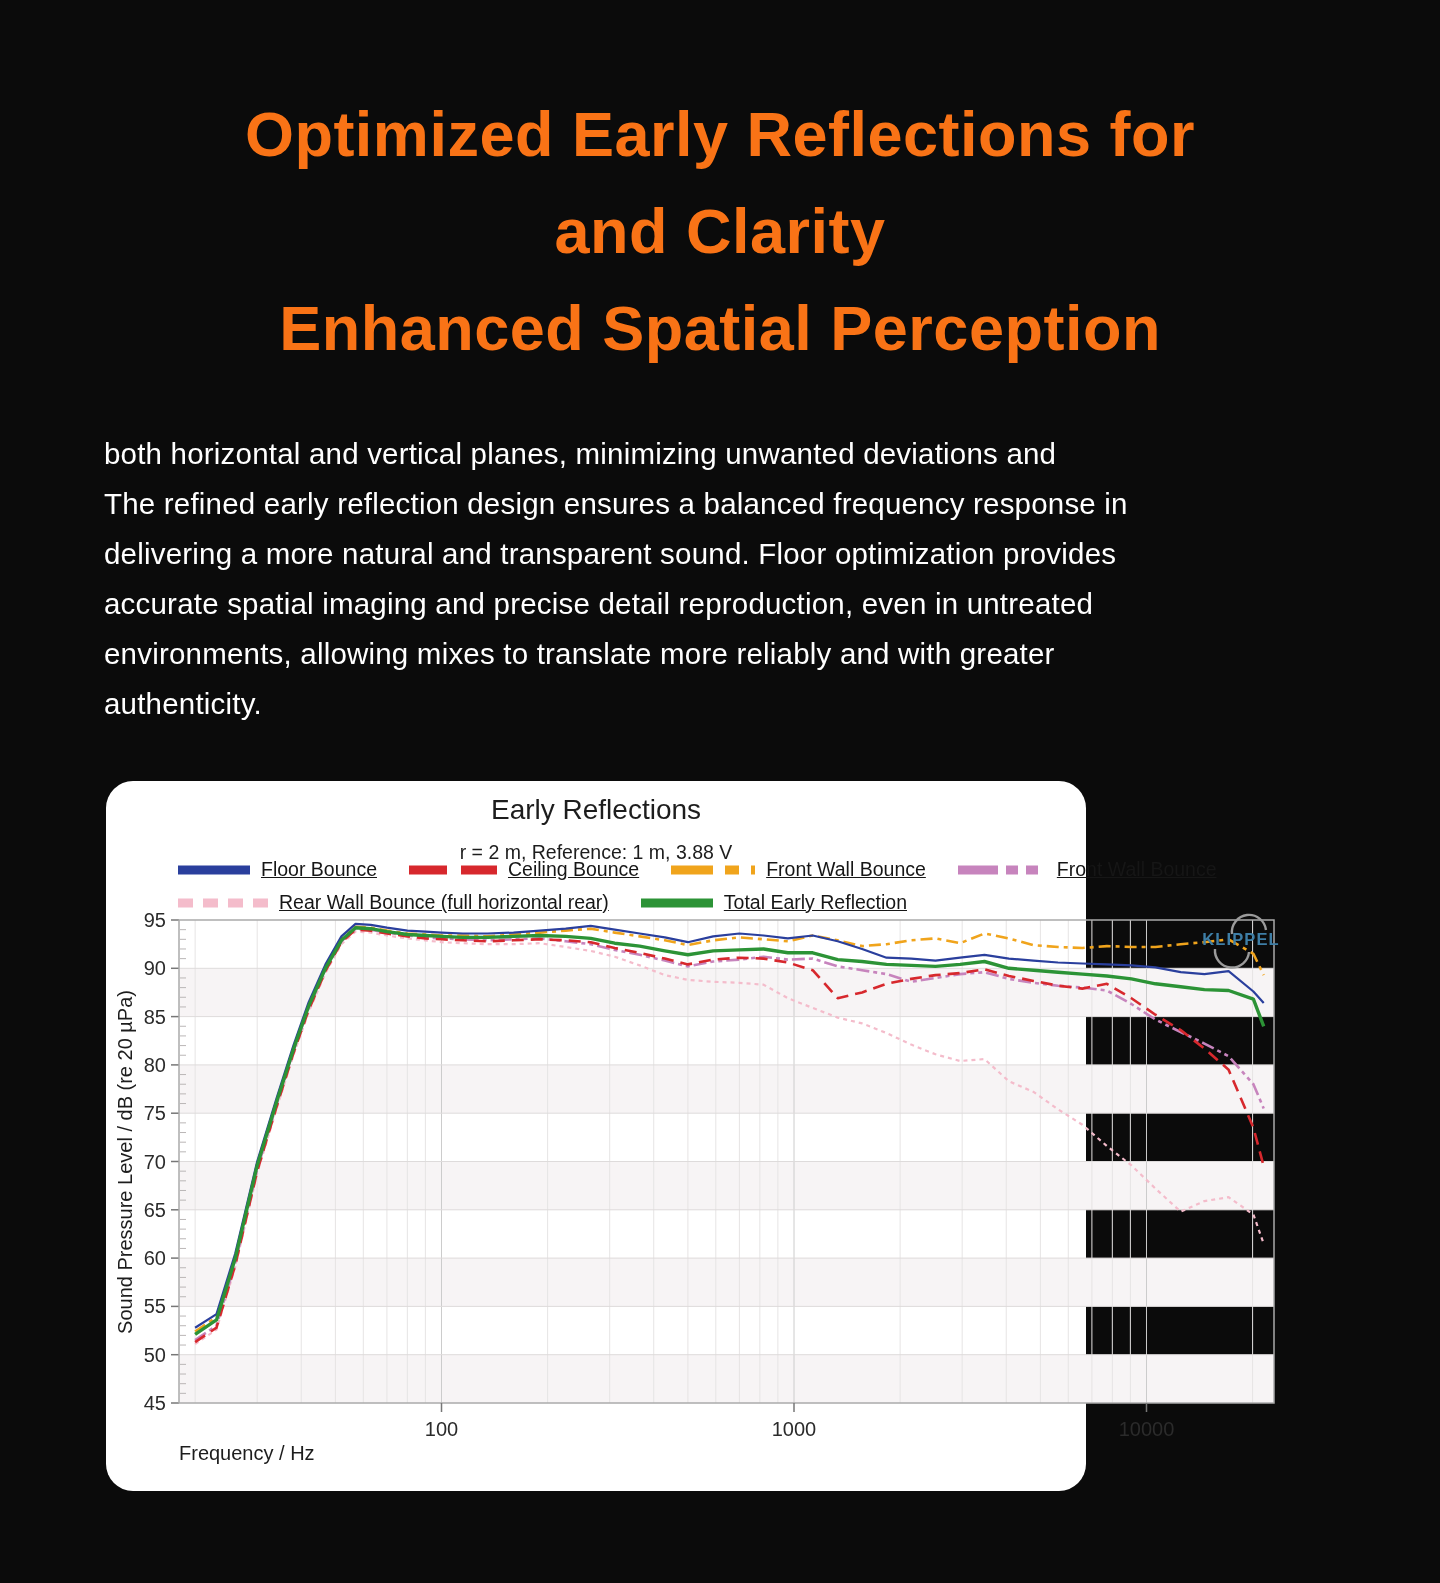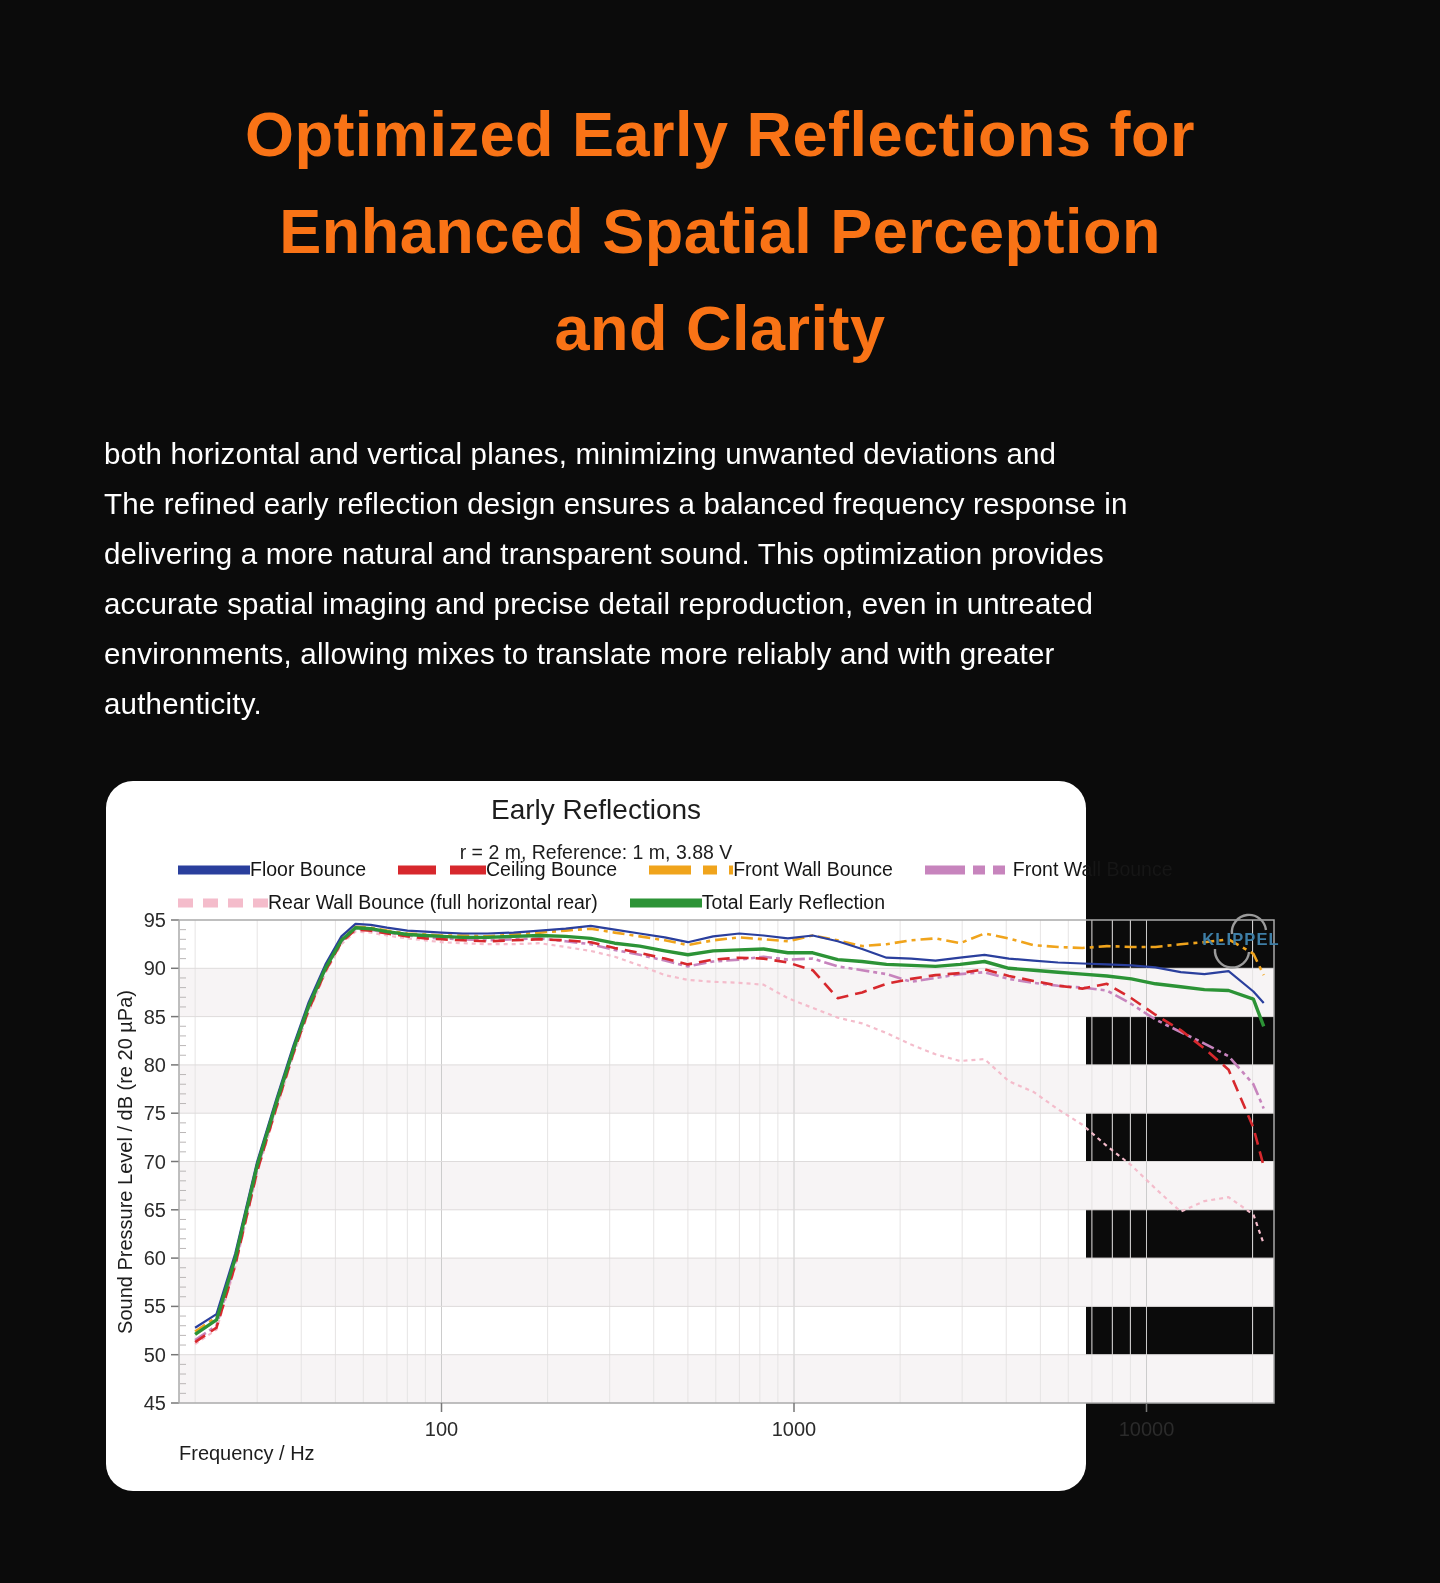--- a/index.html
+++ b/index.html
@@ -13,43 +13,43 @@
   .para{margin:52px 0 0 104px;width:1215px;}
   .para .pline{color:#ffffff;font-size:29.5px;line-height:50px;letter-spacing:.2px;}
   .card{position:relative;margin:52px 0 0 106px;width:980px;height:710px;
     background:#ffffff;border-radius:27px;}
   .chart-title{position:absolute;top:13px;left:0;width:100%;text-align:center;
     font-size:28px;color:#1d1d1d;}
   .chart-subtitle{position:absolute;top:60px;left:0;width:100%;text-align:center;
     font-size:19.5px;color:#1d1d1d;}
   .legend{position:absolute;top:77px;left:72px;width:1110px;display:flex;
     flex-wrap:wrap;column-gap:32px;row-gap:5px;align-items:center;}
-  .legend-item{display:flex;align-items:center;font-size:19.5px;color:#161616;white-space:nowrap;}
+  .legend-item{display:flex;align-items:center;gap:11px;font-size:19.5px;color:#161616;white-space:nowrap;text-decoration:underline;}
   .legend-break{flex-basis:100%;height:0;}
   svg.plot{position:absolute;left:0;top:0;font-family:"Liberation Sans",sans-serif;}
   .ylabel{position:absolute;left:5px;top:139px;height:483px;width:28px;
     display:flex;align-items:center;justify-content:center;}
   .ylabel span{writing-mode:vertical-rl;transform:rotate(180deg);
     font-size:20px;color:#1d1d1d;white-space:nowrap;}
   .xlabel{position:absolute;left:73px;top:661px;width:1095px;
     font-size:20px;color:#1d1d1d;}
 </style>
 </head>
 <body>
 
 <div class="hero">
   <h1 class="heading">
     <div class="hline">Optimized Early Reflections for</div>
+    <div class="hline">and Clarity</div>
     <div class="hline">Enhanced Spatial Perception</div>
-    <div class="hline">and Clarity</div>
   </h1>
   <div class="para">
     <div class="pline">both horizontal and vertical planes, minimizing unwanted deviations and</div>
     <div class="pline">The refined early reflection design ensures a balanced frequency response in</div>
-    <div class="pline">delivering a more natural and transparent sound. This optimization provides</div>
+    <div class="pline">delivering a more natural and transparent sound. Floor optimization provides</div>
     <div class="pline">accurate spatial imaging and precise detail reproduction, even in untreated</div>
     <div class="pline">environments, allowing mixes to translate more reliably and with greater</div>
     <div class="pline">authenticity.</div>
   </div>
 </div>
 
 <div class="card">
   <div class="chart-title">Early Reflections</div>
   <div class="chart-subtitle">r = 2 m,  Reference: 1 m, 3.88 V</div>
   <div class="legend">

